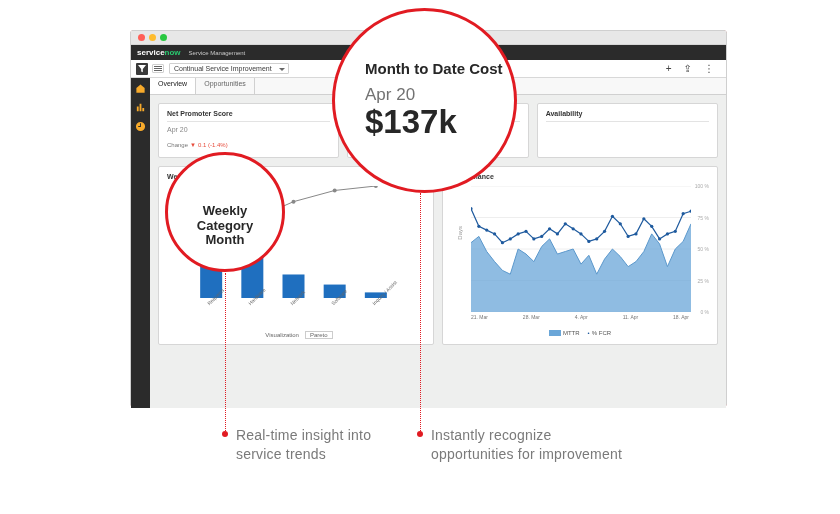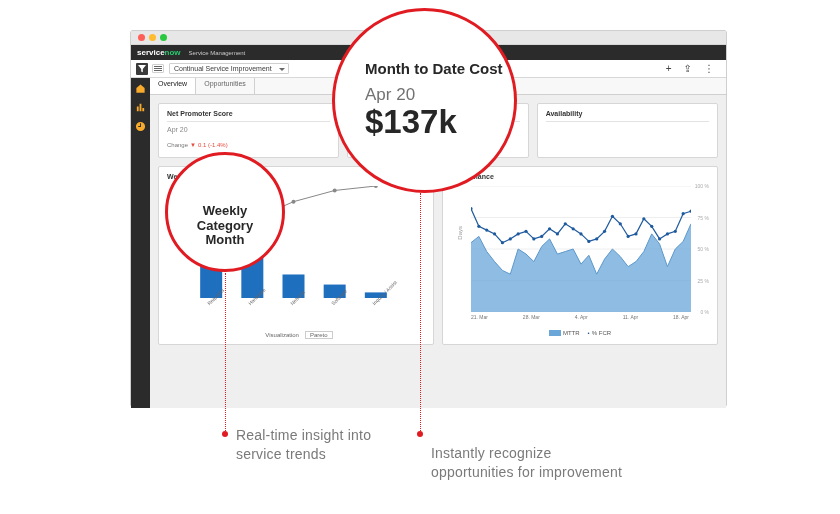--- a/index.html
+++ b/index.html
@@ -66,21 +66,21 @@
 .csmall{left:165px;top:152px;width:120px;height:120px;text-align:center;padding-top:28px;box-sizing:border-box;}
 .csmall h3{margin:8px;font-size:13px;font-weight:700;color:#272727;line-height:1.15;}
 .leader{position:absolute;width:1px;border-left:1px dotted #e11b22;z-index:2;}
 .l1{left:225px;top:273px;height:158px;}
 .l2{left:420px;top:193px;height:238px;}
 .cap-dot{position:absolute;width:6px;height:6px;border-radius:50%;background:#e11b22;z-index:3;}
 .cd1{left:222px;top:431px;}
 .cd2{left:417px;top:431px;}
 .caption{position:absolute;font-size:14px;font-weight:300;color:#7a7a7a;line-height:1.35;letter-spacing:.2px;z-index:3;}
 .cap1{left:236px;top:426px;width:150px;}
-.cap2{left:431px;top:444px;width:200px;}
+.cap2{left:431px;top:426px;width:200px;}
 </style>
 </head>
 <body>
 
 <div class="stage">
 
  <div class="browser">
   <div class="chrome">
     <span class="dot d1"></span>
     <span class="dot d2"></span>

